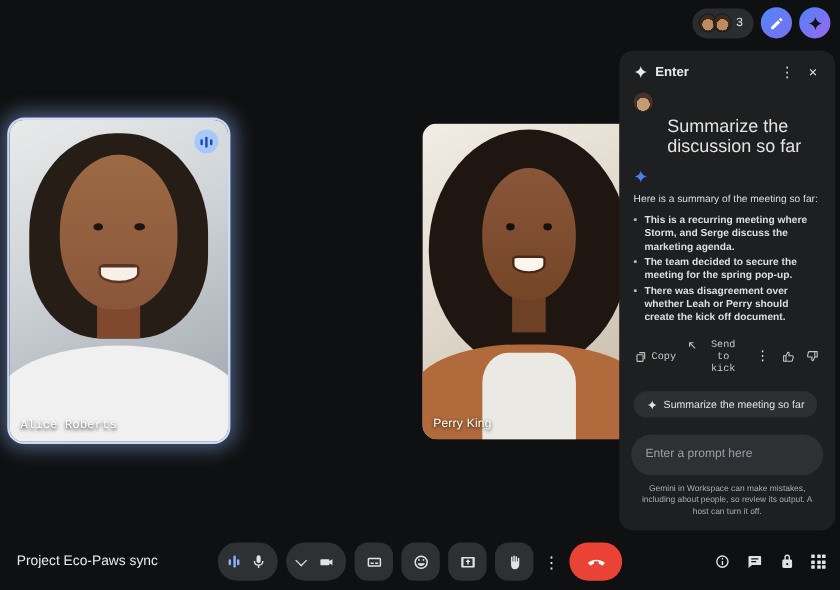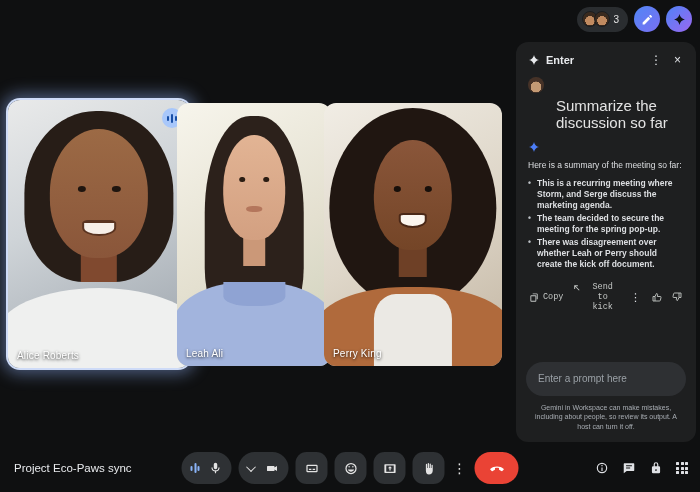--- a/index.html
+++ b/index.html
@@ -16,23 +16,23 @@
   .mini-avatar { width:16px; height:16px; border-radius:50%; background:radial-gradient(circle at 50% 62%, #c08a60 0 42%, #3a2a1e 43%); border:1px solid #1b1d1f; }
   .mini-avatar + .mini-avatar { margin-left:-7px; }
   .people-count { font-size:10px; color:#e3e3e3; }
   .round-btn { width:26px; height:26px; border-radius:50%; display:flex; align-items:center; justify-content:center; cursor:pointer; border:none; }
   .pen-btn { background:linear-gradient(135deg,#5186f6,#7a6ff2); }
   .gem-btn { background:linear-gradient(135deg,#4f83f7,#9a67f0); }
 
   
   .tile { position:absolute; border-radius:12px; overflow:hidden; cursor:pointer; }
   .tile.t1 { left:8px; top:100px; width:182px; height:268px;
-    box-shadow:0 0 0 2px rgba(214,228,255,.95), 0 0 16px 6px rgba(150,185,255,.45); }
+    box-shadow:0 0 0 2px rgba(214,228,255,.95), 0 0 16px 6px rgba(150,185,255,.45);font-family:Liberation Mono, monospace; }
   .tile.t2 { left:177px; top:103px; width:154px; height:263px; }
-  .tile.t3 { left:324px; top:103px; width:178px; height:263px; }
+  .tile.t3 { left:352px; top:103px; width:178px; height:263px; }
   .person { position:absolute; inset:0; }
   .person > div { position:absolute; }
   .hair,.face,.neck,.torso { left:50%; transform:translateX(-50%); }
   .eye { position:absolute; border-radius:50%; }
   .mouth { position:absolute; left:50%; transform:translateX(-50%); }
 
   .t1 .person { background:linear-gradient(155deg,#e9eaea 0%,#cfd4d8 40%,#99a1a9 100%); }
   .t1 .hair  { top:4%; width:82%; height:64%; background:#271d17; border-radius:48% 48% 40% 40%; }
   .t1 .face  { top:11%; width:54%; height:48%; background:linear-gradient(#9c6a45,#8a563a); border-radius:50% 50% 46% 46%; }
   .t1 .neck  { top:52%; width:20%; height:16%; background:#80492f; }
@@ -150,33 +150,20 @@
         </div>
     </div>
     <span class="speaker-badge">
         <span class="b1"></span>
         <span class="b2"></span>
         <span class="b3"></span>
       </span>
     <span class="name-label">Alice Roberts</span>
   </div>
 
-  <div class="tile t2">
-    <div class="person">
-      <div class="hair"></div>
-        <div class="neck"></div>
-        <div class="torso"></div>
-      <div class="face">
-          <span class="eye l"></span>
-          <span class="eye r"></span>
-          <span class="mouth"></span>
-        </div>
-    </div>
-    <span class="name-label">Leah Ali</span>
-  </div>
 
   <div class="tile t3">
     <div class="person">
       <div class="hair"></div>
         <div class="neck"></div>
         <div class="torso"></div>
       <div class="face">
           <span class="eye l"></span>
           <span class="eye r"></span>
           <span class="mouth"></span>
@@ -247,20 +234,28 @@
         <span>
           <svg width="12" height="12" viewBox="0 0 24 24" fill="none" stroke="#c4c7c5" stroke-width="1.8" style="transform:rotate(180deg)">
               <path d="M8 11l3-6c1.5 0 2.5 1 2.2 2.5L12.6 11h5.9a1.5 1.5 0 0 1 1.5 1.8l-1.2 5.7A2 2 0 0 1 16.8 20H8V11z"></path>
               <path d="M8 11H4v9h4"></path>
             </svg>
         </span>
       </button>
     </div>
 
     <div class="chips">
+      <button class="chip">
+        <span>
+          <svg width="9" height="9" viewBox="0 0 24 24" fill="#e3e3e3">
+              <path d="M12 2c1 5.5 4.5 9 10 10-5.5 1-9 4.5-10 10-1-5.5-4.5-9-10-10 5.5-1 9-4.5 10-10z"></path>
+            </svg>
+        </span>
+        <span>Summarize the meeting so far</span>
+      </button>
     </div>
 
     <div class="prompt-wrap">
       <input class="prompt-input" type="text" placeholder="Enter a prompt here" style="">
     </div>
 
     <div class="disclaimer">
       <span>Gemini in Workspace can make mistakes, including about people, so review its output. A host can turn it off.</span>
       
     </div>

